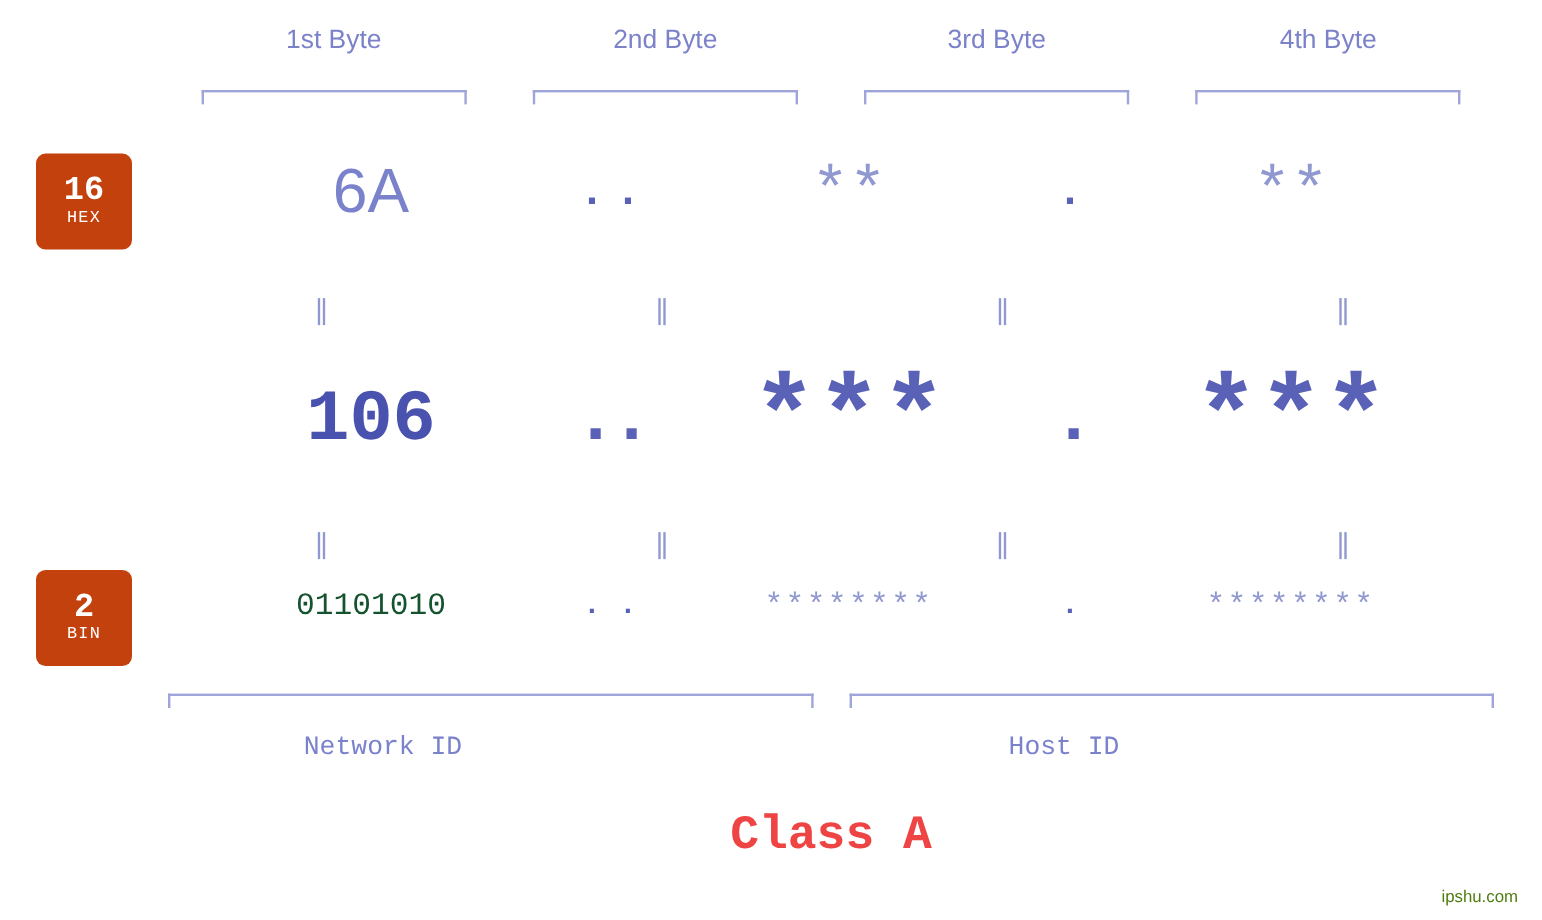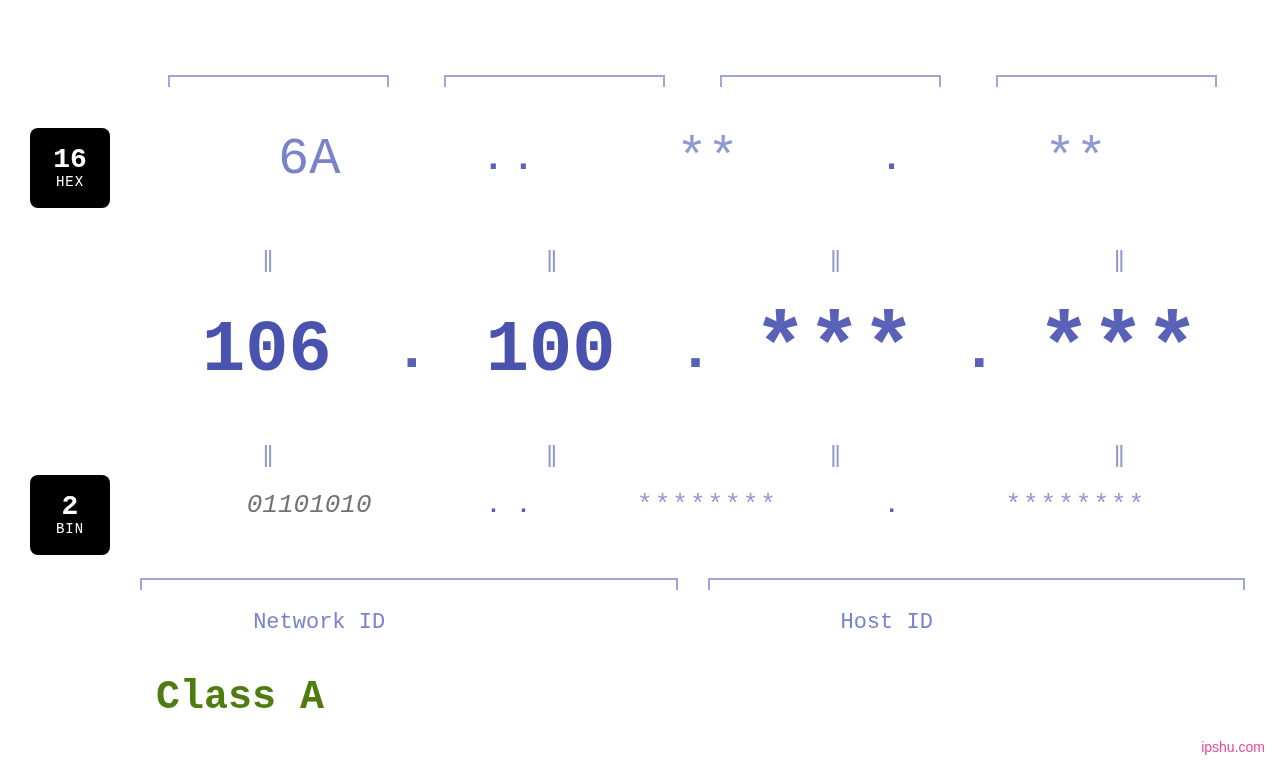--- a/index.html
+++ b/index.html
@@ -79,21 +79,21 @@
     .bracket-line-right {
       width: 2px;
       height: 12px;
       top: 0;
       right: 10%;
     }
 
     .base-badge {
       width: 80px;
       height: 80px;
-      background-color: #000000;
+      background-color: #c2410c;
       border-radius: 8px;
       display: flex;
       flex-direction: column;
       align-items: center;
       justify-content: center;
       color: white;
       margin-bottom: 0;
     }
 
     .base-badge .base-num {
@@ -158,49 +158,48 @@
       color: #5a62b8;
       font-size: 36px;
       font-weight: bold;
       width: 30px;
       text-align: center;
     }
 
     .hex-value {
       color: #7b82cc;
       font-size: 52px;
-      font-family: Liberation Mono, monospace;
+      font-family: Liberation Sans, sans-serif;
       font-weight: normal;
     }
 
     .hex-masked {
       color: #9098d0;
       font-size: 52px;
       font-family: 'Courier New', Courier, monospace;
     }
 
     .dec-value {
       color: #4a52b0;
-      font-size: 72px;
+      font-size: 60px;
       font-family: 'Courier New', Courier, monospace;
       font-weight: bold;
     }
 
     .dec-masked {
       color: #5a62b8;
       font-size: 90px;
       font-family: 'Courier New', Courier, monospace;
       font-weight: bold;
     }
 
     .bin-value {
-      color: #737373;
+      color: #14532d;
       font-size: 26px;
       font-family: 'Courier New', Courier, monospace;
-      font-style: italic;
     }
 
     .bin-masked {
       color: #9098d0;
       font-size: 26px;
       font-family: 'Courier New', Courier, monospace;
       letter-spacing: 2px;
     }
 
     
@@ -312,35 +311,35 @@
       text-align: center;
       color: #7b82cc;
       font-size: 22px;
       font-family: 'Courier New', Courier, monospace;
     }
 
     
     .class-label {
       position: absolute;
       top: 575px;
-      left: 16px;
-      right: 0;
-      text-align: left;
-      color: #4d7c0f;
+      left: 0;
+      right: 0;
+      text-align: center;
+      color: #ef4444;
       font-size: 40px;
       font-family: 'Courier New', Courier, monospace;
       font-weight: bold;
     }
 
     
     .watermark {
       position: absolute;
       bottom: 12px;
       right: 20px;
-      color: #ec4899;
+      color: #4d7c0f;
       font-size: 14px;
       font-family: Arial, sans-serif;
     }
 
     
     .badge-hex {
       position: absolute;
       top: 128px;
     }
 
@@ -352,20 +351,26 @@
     .badge-bin {
       position: absolute;
       top: 475px;
     }
   </style>
 </head>
 <body>
 
 <div class="main-container">
 
+  <div class="byte-headers">
+    <div class="byte-header">1st Byte</div>
+    <div class="byte-header">2nd Byte</div>
+    <div class="byte-header">3rd Byte</div>
+    <div class="byte-header">4th Byte</div>
+  </div>
 
   <div class="bracket-top">
     <div class="bracket-segment">
       <div class="bracket-line bracket-line-top"></div>
       <div class="bracket-line bracket-line-left"></div>
       <div class="bracket-line bracket-line-right"></div>
     </div>
     <div class="bracket-segment">
       <div class="bracket-line bracket-line-top"></div>
       <div class="bracket-line bracket-line-left"></div>
@@ -423,23 +428,20 @@
       <div class="eq-cell">||</div>
       <div class="eq-dot"></div>
       <div class="eq-cell">||</div>
     </div>
 
     <div class="row-dec">
       <div class="cell">
         <span class="dec-value">106</span>
       </div>
       <div class="dot" style="font-size:60px;font-weight:bold;">.</div>
-      <div class="cell">
-        <span class="dec-value">100</span>
-      </div>
       <div class="dot" style="font-size:60px;font-weight:bold;">.</div>
       <div class="cell">
         <span class="dec-masked">***</span>
       </div>
       <div class="dot" style="font-size:60px;font-weight:bold;">.</div>
       <div class="cell">
         <span class="dec-masked">***</span>
       </div>
     </div>
 

